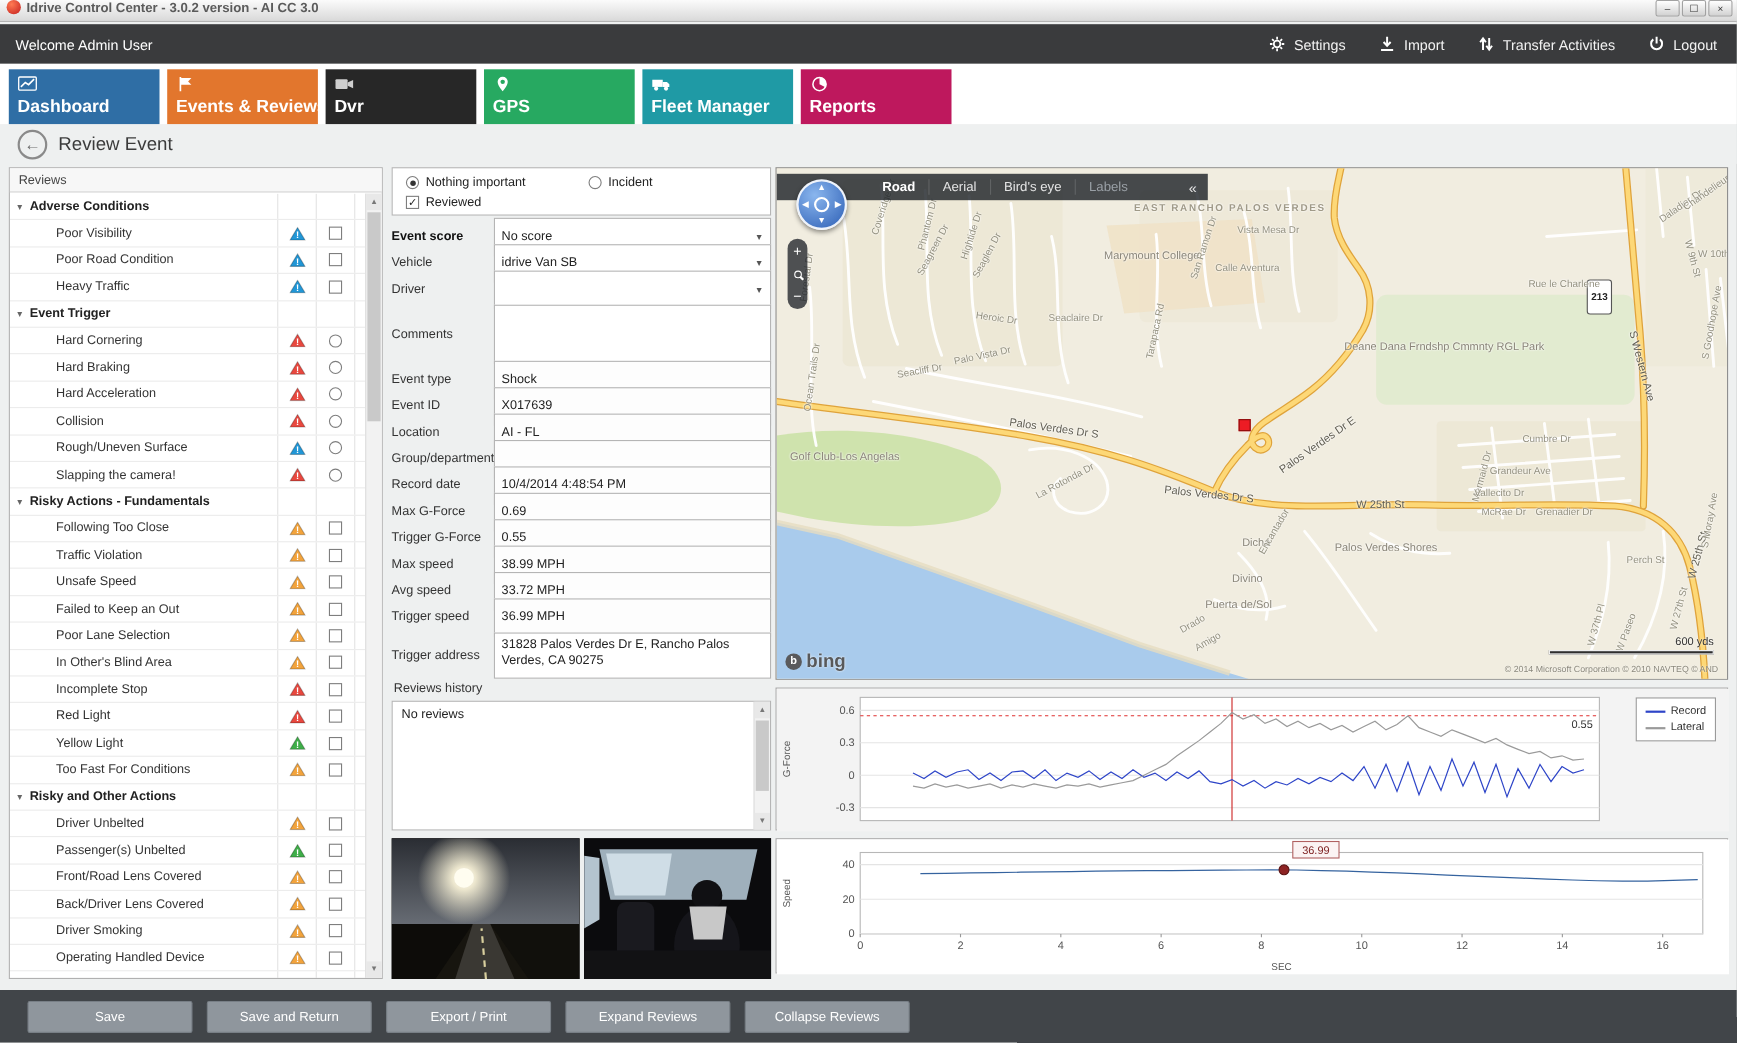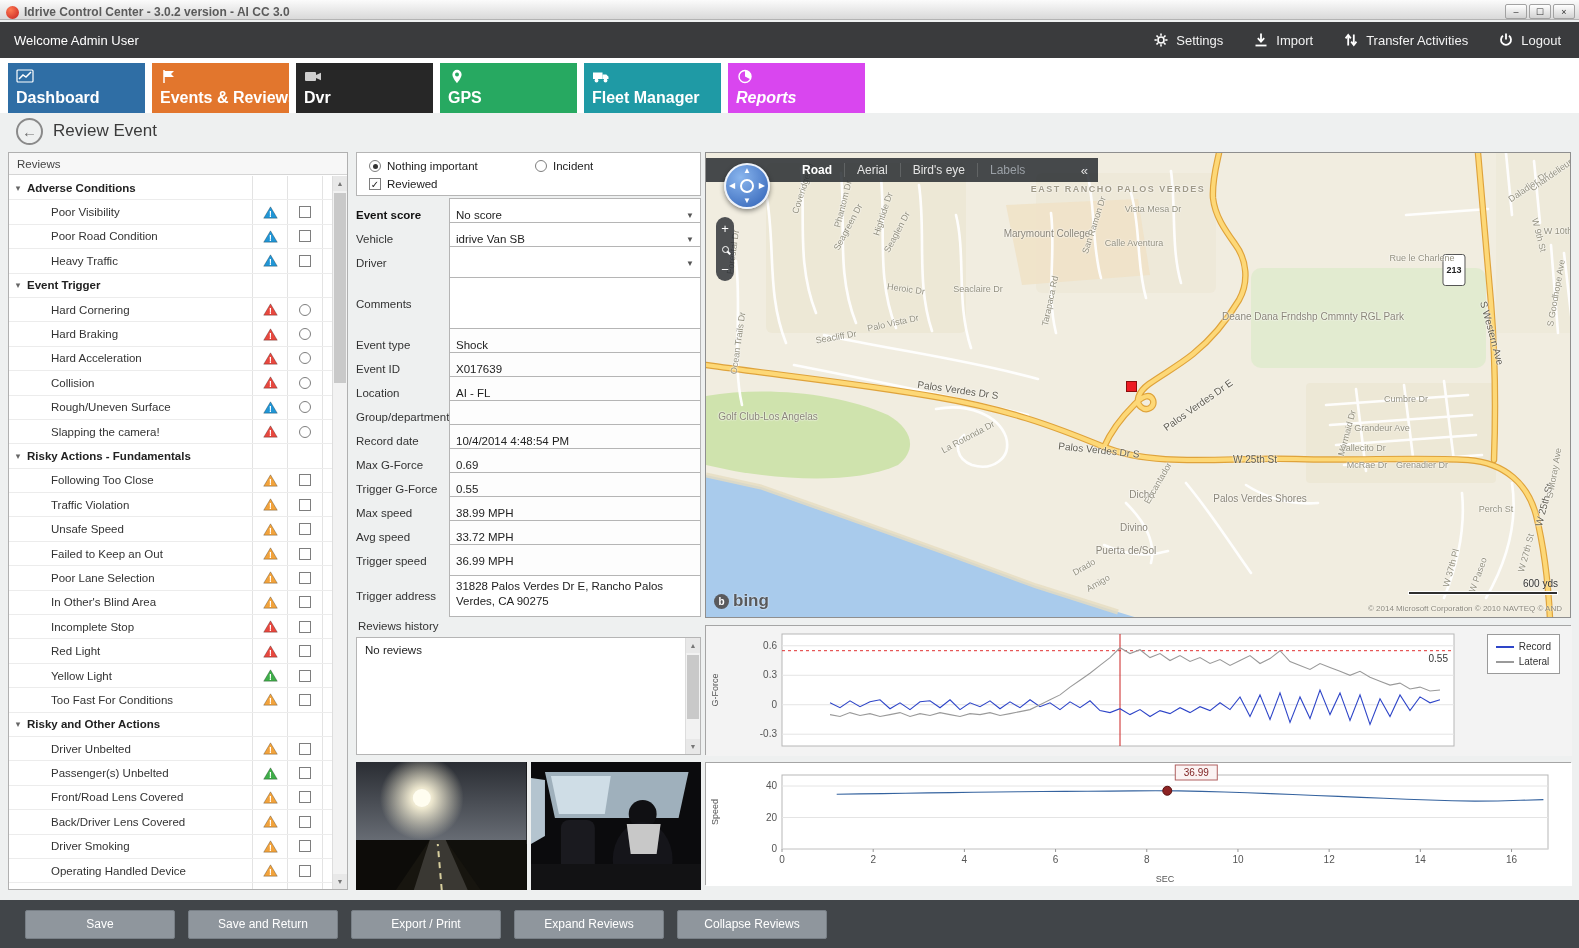--- a/index.html
+++ b/index.html
@@ -1,21 +1,21 @@
 <!DOCTYPE html>
 <html><head>
 <meta charset="utf-8">
 <style>
 *{box-sizing:border-box;margin:0;padding:0;}
 html,body{background:#9a9a9a;}
 body{font-family:"Liberation Sans",sans-serif;}
 #root{position:relative;width:1579px;height:948px;background:#eef0f0;overflow:hidden;color:#222;font-size:12px;}
 
 
-#titlebar{position:absolute;left:0;top:0;width:100%;height:20px;background:linear-gradient(#fbfbfb,#d9d9d9);border-bottom:1px solid #b3b3b3;display:flex;align-items:flex-end;padding:0 4px;}
+#titlebar{position:absolute;left:0;top:0;width:100%;height:20px;background:linear-gradient(#fbfbfb,#d9d9d9);border-bottom:1px solid #b3b3b3;display:flex;align-items:flex-start;padding:0 4px;}
 #app-icon{width:13px;height:13px;border-radius:50%;background:radial-gradient(circle at 35% 30%,#ff7a52,#c41f1f);margin:0 5px 0 2px;flex:none;}
 #title{font-size:12px;font-weight:bold;color:#5b5b5b;}
 #winbtns{margin-left:auto;display:flex;gap:2px;}
 .winbtn{width:22px;height:15px;border:1px solid #a2a2a2;background:linear-gradient(#fff,#d2d2d2);font-size:9px;color:#333;display:flex;align-items:center;justify-content:center;border-radius:2px;}
 
 
 #topbar{position:absolute;left:0;top:22px;width:100%;height:36px;background:#3a3b3d;display:flex;align-items:center;color:#fff;padding:0 18px 0 14px;}
 #welcome{font-size:13px;}
 #topactions{margin-left:auto;display:flex;gap:30px;}
 .taction{display:flex;align-items:center;gap:7px;font-size:13px;color:#f2f2f2;cursor:default;}
@@ -218,21 +218,21 @@
       </div>
       <div class="tab" style="background: rgb(31, 154, 165);">
         <span class="tab-icon"><svg width="18" height="15" viewBox="0 0 18 15">
             <rect x="1" y="3.5" width="9.5" height="6.5" fill="#fff"></rect>
             <path d="M10.5 5.5 h3.8 l2.2 2.2 v2.3 h-6 z" fill="#fff"></path>
             <circle cx="4.5" cy="11.5" r="1.9" fill="#fff"></circle>
             <circle cx="13.5" cy="11.5" r="1.9" fill="#fff"></circle>
           </svg></span>
         <span class="tab-label">Fleet Manager</span>
       </div>
-      <div class="tab" style="background: #d946ef; font-style: italic;">
+      <div class="tab" style="background: #be185d;">
         <span class="tab-icon"><svg width="18" height="15" viewBox="0 0 18 15">
             <circle cx="9" cy="7.5" r="6" fill="none" stroke="#fff" stroke-width="1.4"></circle>
             <path d="M9 7.5 L9 1.5 A6 6 0 0 1 14.4 10.3 z" fill="#fff"></path>
           </svg></span>
         <span class="tab-label">Reports</span>
       </div>
     </div>
 
   <div id="pagehead">
     <div id="backbtn">

